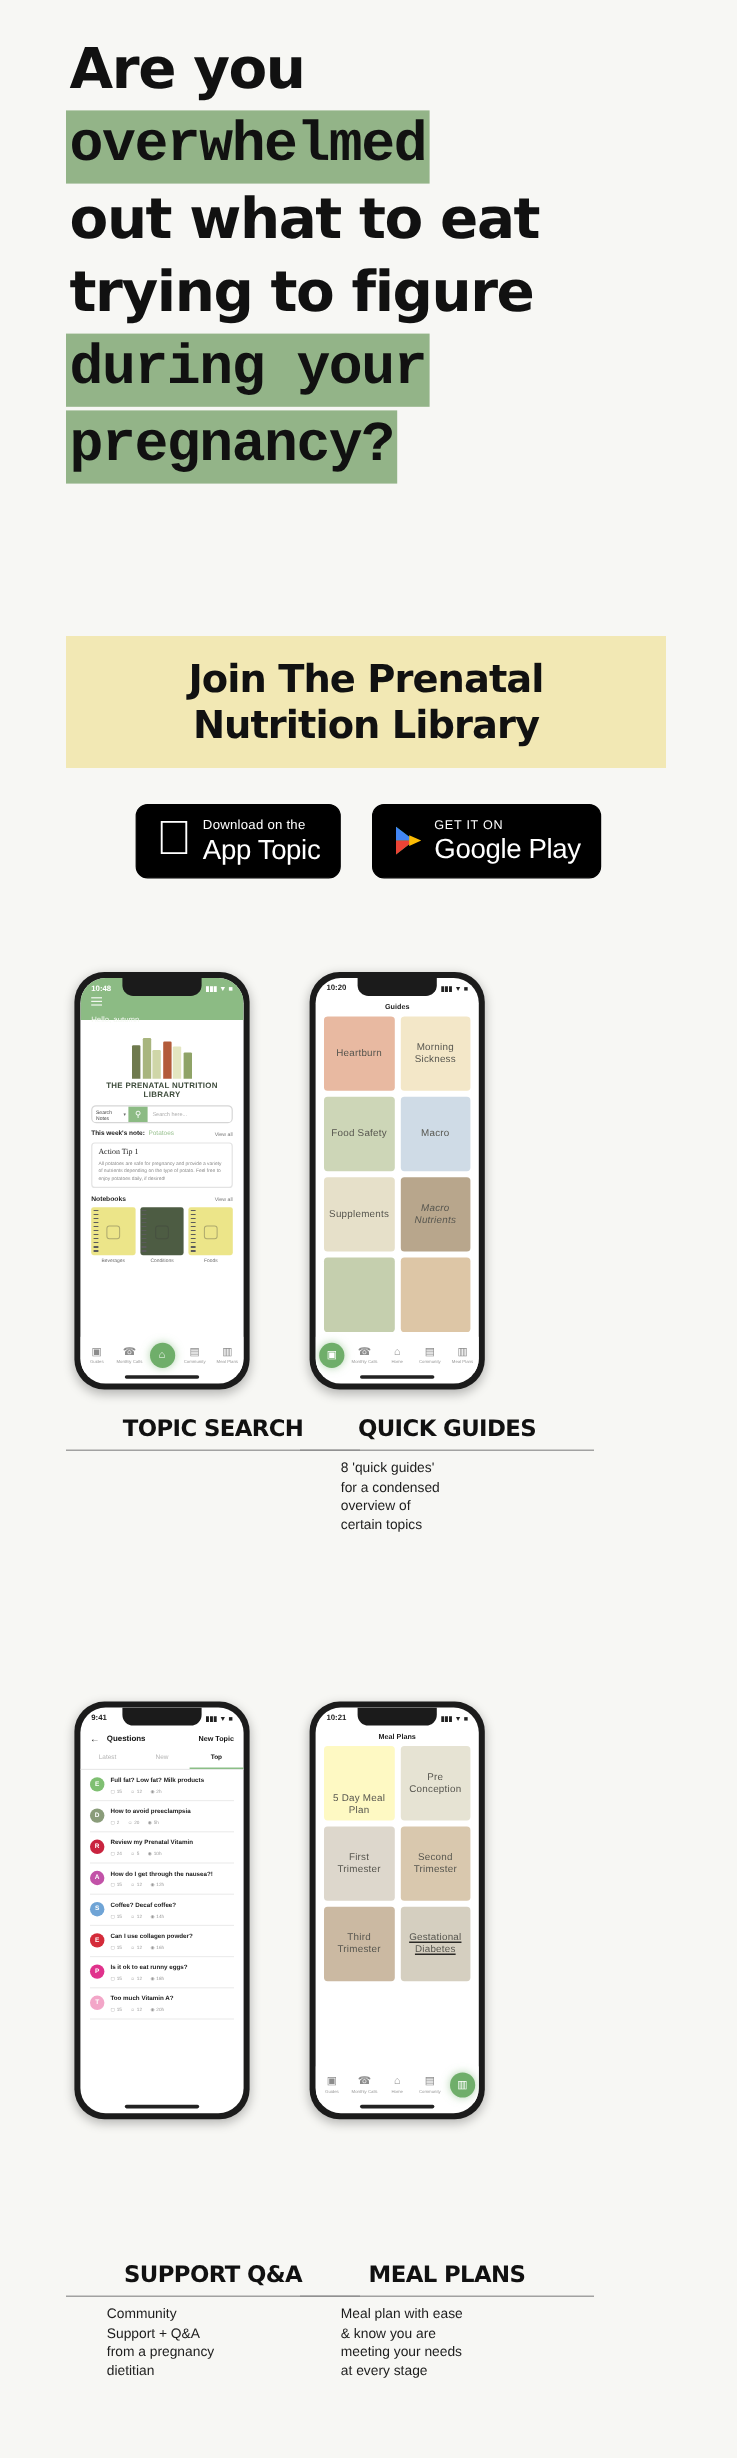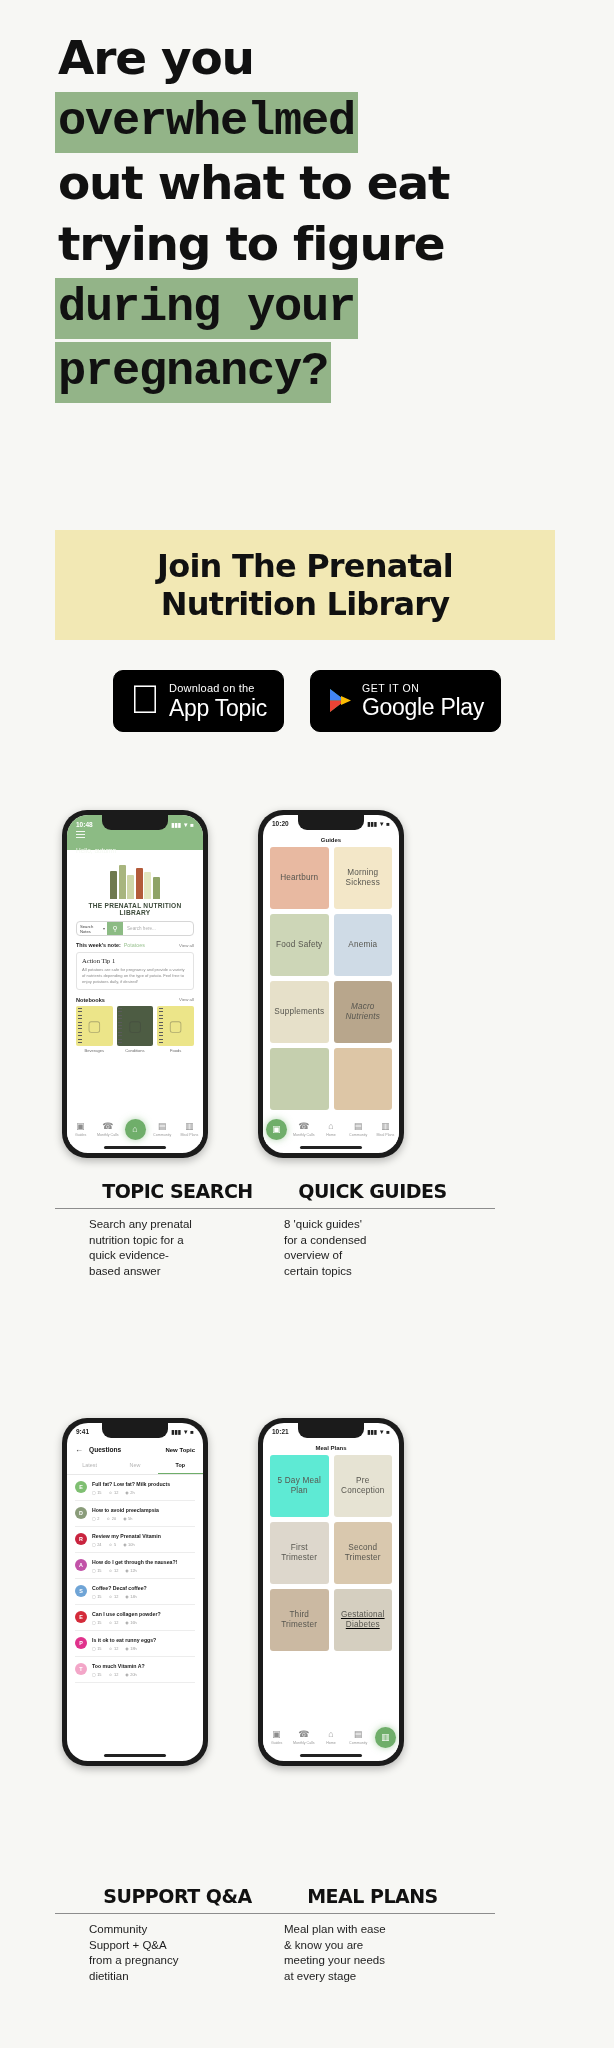--- a/index.html
+++ b/index.html
@@ -303,21 +303,21 @@
             <div class="g-card" style="background: rgb(232, 185, 161);">
               <span>Heartburn</span>
             </div>
             <div class="g-card" style="background: rgb(243, 231, 200);">
               <span>Morning Sickness</span>
             </div>
             <div class="g-card" style="background: rgb(205, 214, 183);">
               <span>Food Safety</span>
             </div>
             <div class="g-card" style="background: rgb(207, 219, 230);">
-              <span>Anemia</span>
+              <span>Macro</span>
             </div>
             <div class="g-card" style="background: rgb(230, 224, 201);">
               <span>Supplements</span>
             </div>
             <div class="g-card" style="background: rgb(184, 166, 140); font-style: italic;">
               <span>Macro Nutrients</span>
             </div>
             <div class="g-card" style="background: rgb(197, 207, 174);">
               <span></span>
             </div>
@@ -467,21 +467,21 @@
   <div class="phone-wrap" style="left:258px; top:1418px;">
     <div class="phone">
       <div class="screen">
         <div class="notch"></div>
         <div class="statusbar">
           <div>10:21</div>
           <div class="sb-right">▮▮▮ ▼ ■</div>
         </div>
         <div class="g-title">Meal Plans</div>
         <div class="g-grid" id="p4-grid">
-            <div class="g-card" style="background: #5eead4;">
+            <div class="g-card" style="background: #fef9c3; align-items: flex-end;">
               <span>5 Day Meal Plan</span>
             </div>
             <div class="g-card" style="background: rgb(230, 227, 211);">
               <span>Pre Conception</span>
             </div>
             <div class="g-card" style="background: rgb(221, 215, 204);">
               <span>First Trimester</span>
             </div>
             <div class="g-card" style="background: rgb(217, 200, 174);">
               <span>Second Trimester</span>
@@ -515,24 +515,20 @@
             </div>
           </div>
         <div class="homebar"></div>
       </div>
     </div>
   </div>
 
   <div class="cap" style="left:55px; top:1180px;">
     <div class="cap-t">TOPIC SEARCH</div>
     <div class="cap-rule"></div>
-    <div class="cap-b" style="white-space:pre-line">Search any prenatal
-nutrition topic for a
-quick evidence-
-based answer</div>
   </div>
   <div class="cap" style="left:250px; top:1180px;">
     <div class="cap-t">QUICK GUIDES</div>
     <div class="cap-rule"></div>
     <div class="cap-b" style="white-space:pre-line">8 'quick guides'
 for a condensed
 overview of
 certain topics</div>
   </div>
   <div class="cap" style="left:55px; top:1885px;">

